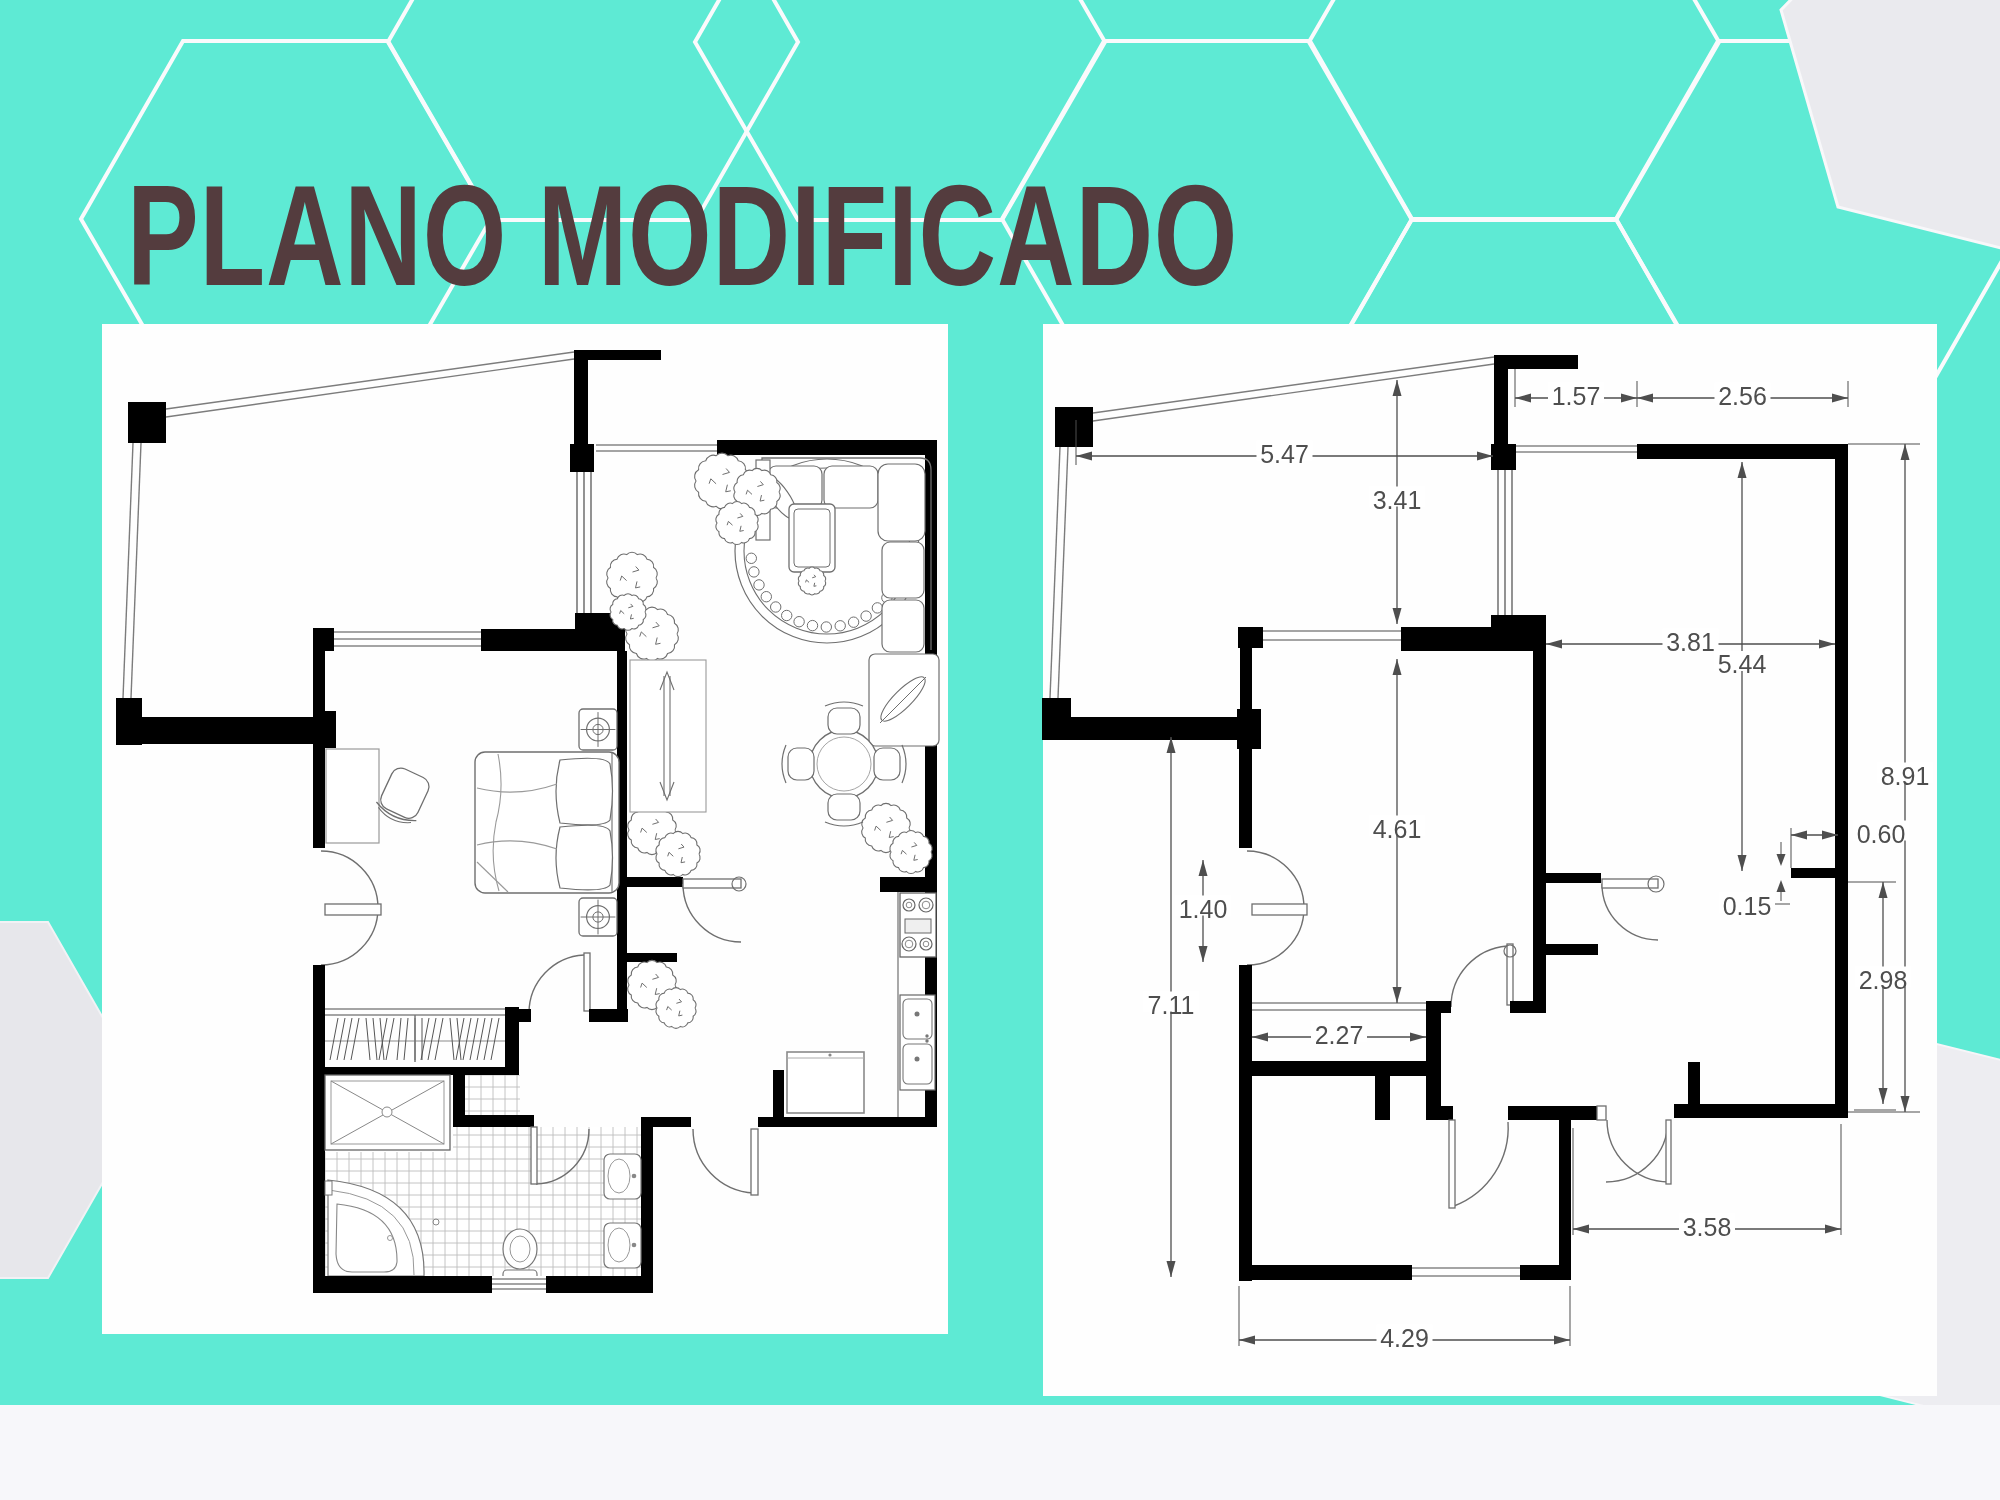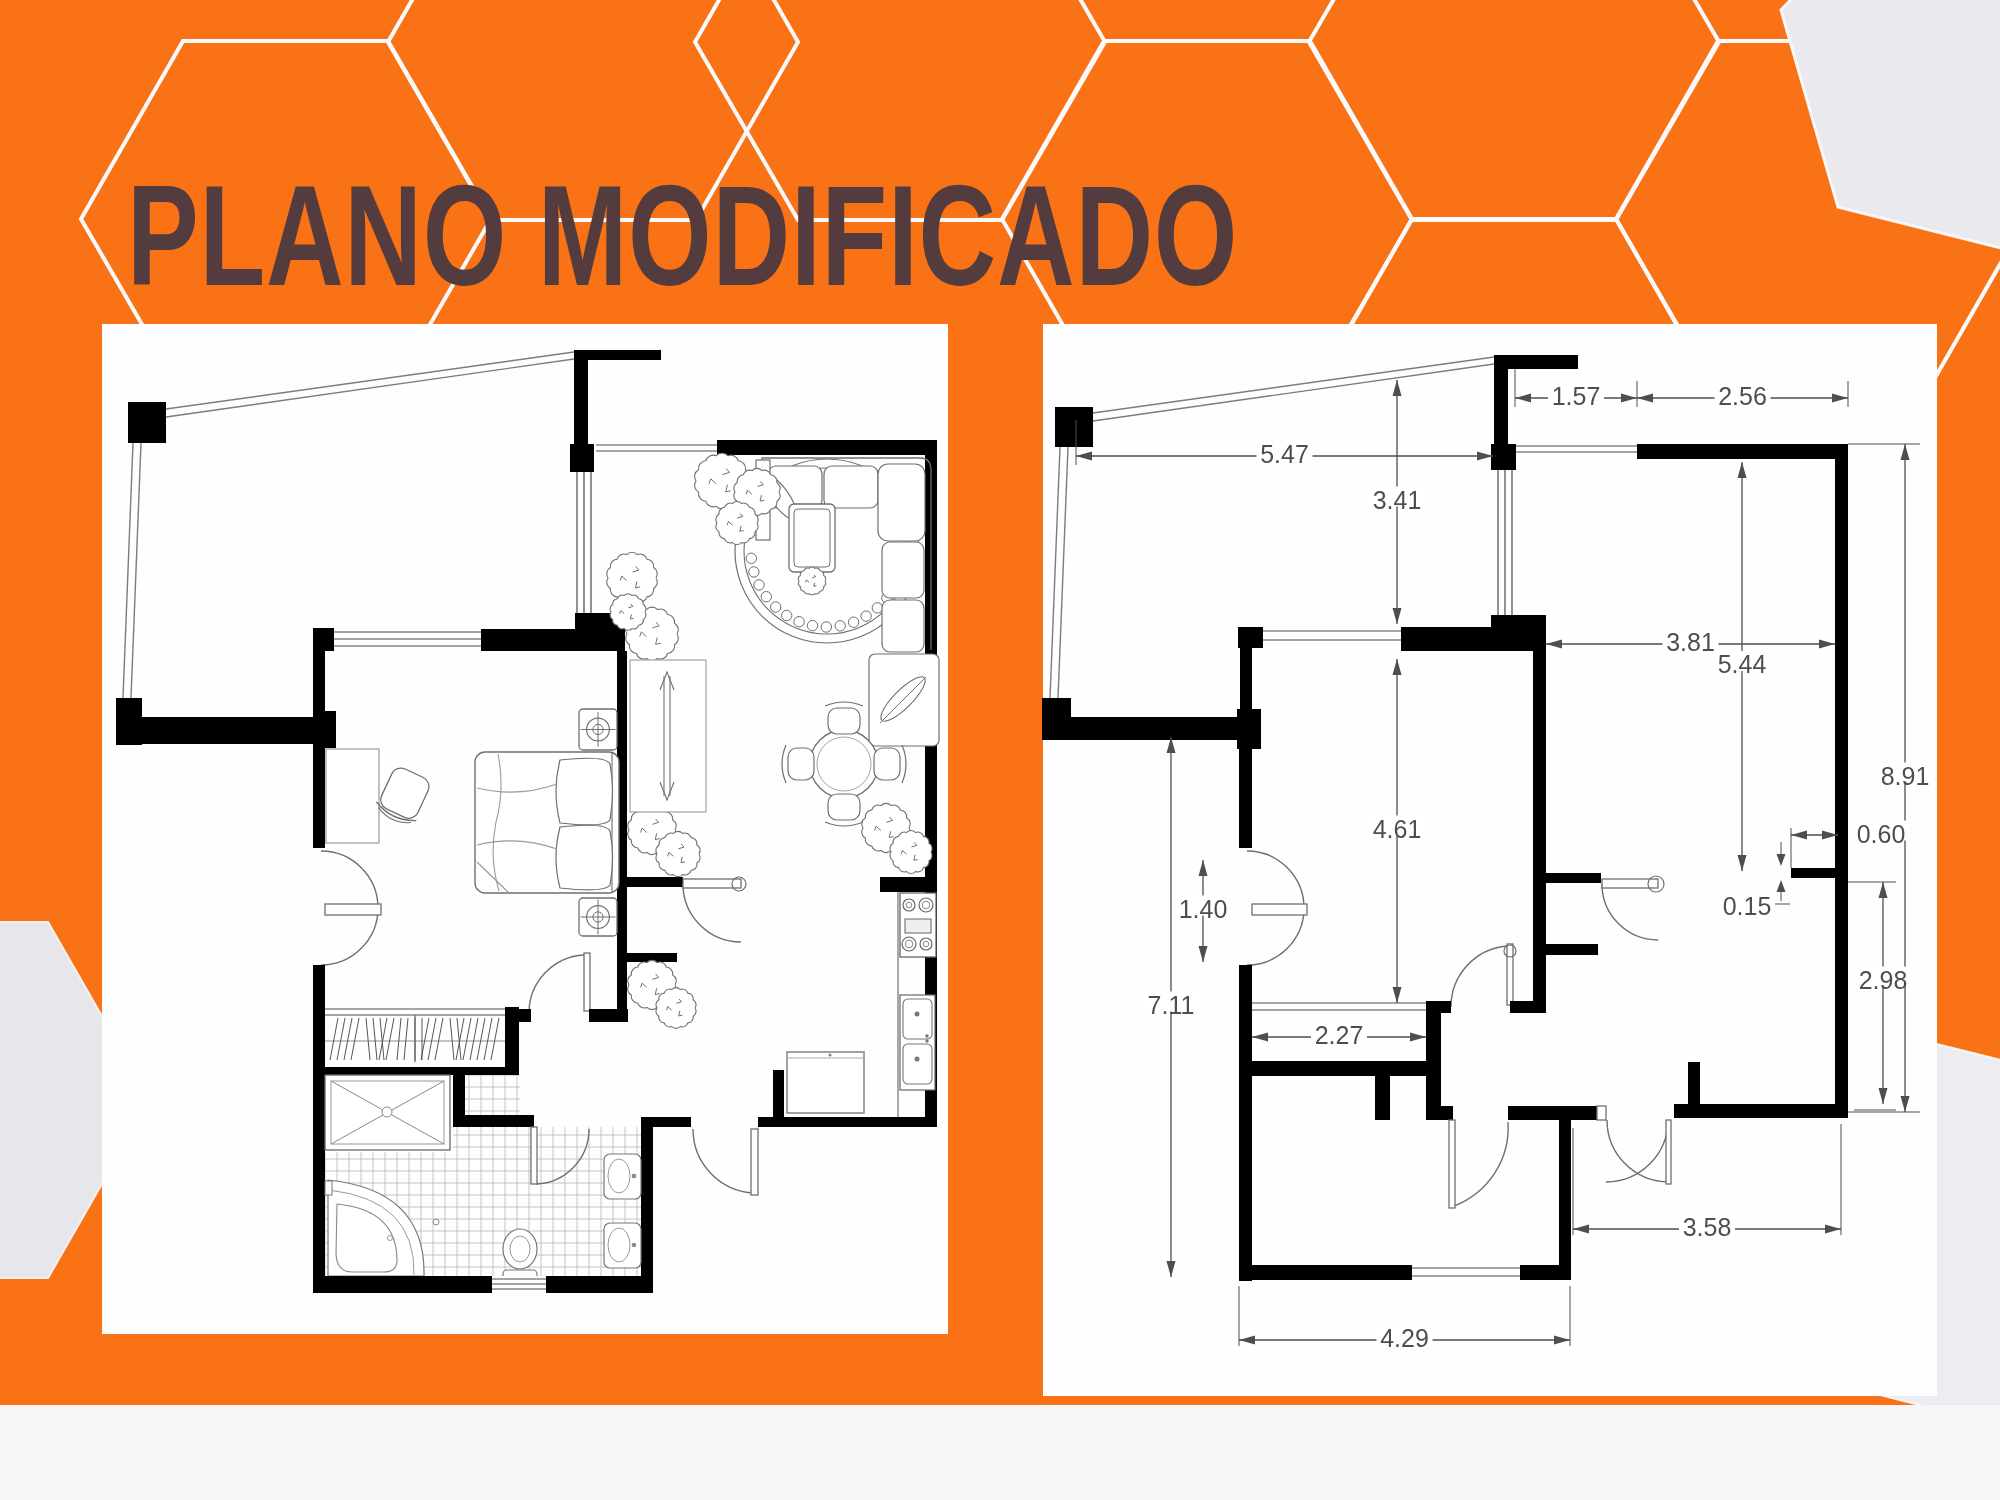--- a/index.html
+++ b/index.html
@@ -1,15 +1,15 @@
 <!DOCTYPE html>
 <html><head><meta charset="utf-8">
 <style>
 html,body{margin:0;padding:0;background:#eeeef1;}
-#page{position:relative;width:2000px;height:1500px;overflow:hidden;background:#f97316;font-family:"Liberation Sans",sans-serif;}
+#page{position:relative;width:2000px;height:1500px;overflow:hidden;background:#5eead4;font-family:"Liberation Sans",sans-serif;}
 #title{position:absolute;left:127px;top:154px;font-size:143px;font-weight:bold;color:#543c3e;letter-spacing:1px;white-space:nowrap;transform:scaleX(0.752);transform-origin:0 0;}
 svg{position:absolute;left:0;top:0;}
 </style></head><body>
 <div id="page">
 <svg width="2000" height="1500" viewBox="0 0 2000 1500">
 
 <g>
 <polygon points="1719,42 1616,220 1412,220 1309,42 1412,-136 1616,-136" fill="none" stroke="#fafafc" stroke-width="4"></polygon>
 <polygon points="2026,219 1924,397 1718,397 1616,219 1718,41 1924,41" fill="none" stroke="#fafafc" stroke-width="4"></polygon>
 <polygon points="1412,219 1310,397 1104,397 1002,219 1104,41 1310,41" fill="none" stroke="#fafafc" stroke-width="4"></polygon>

